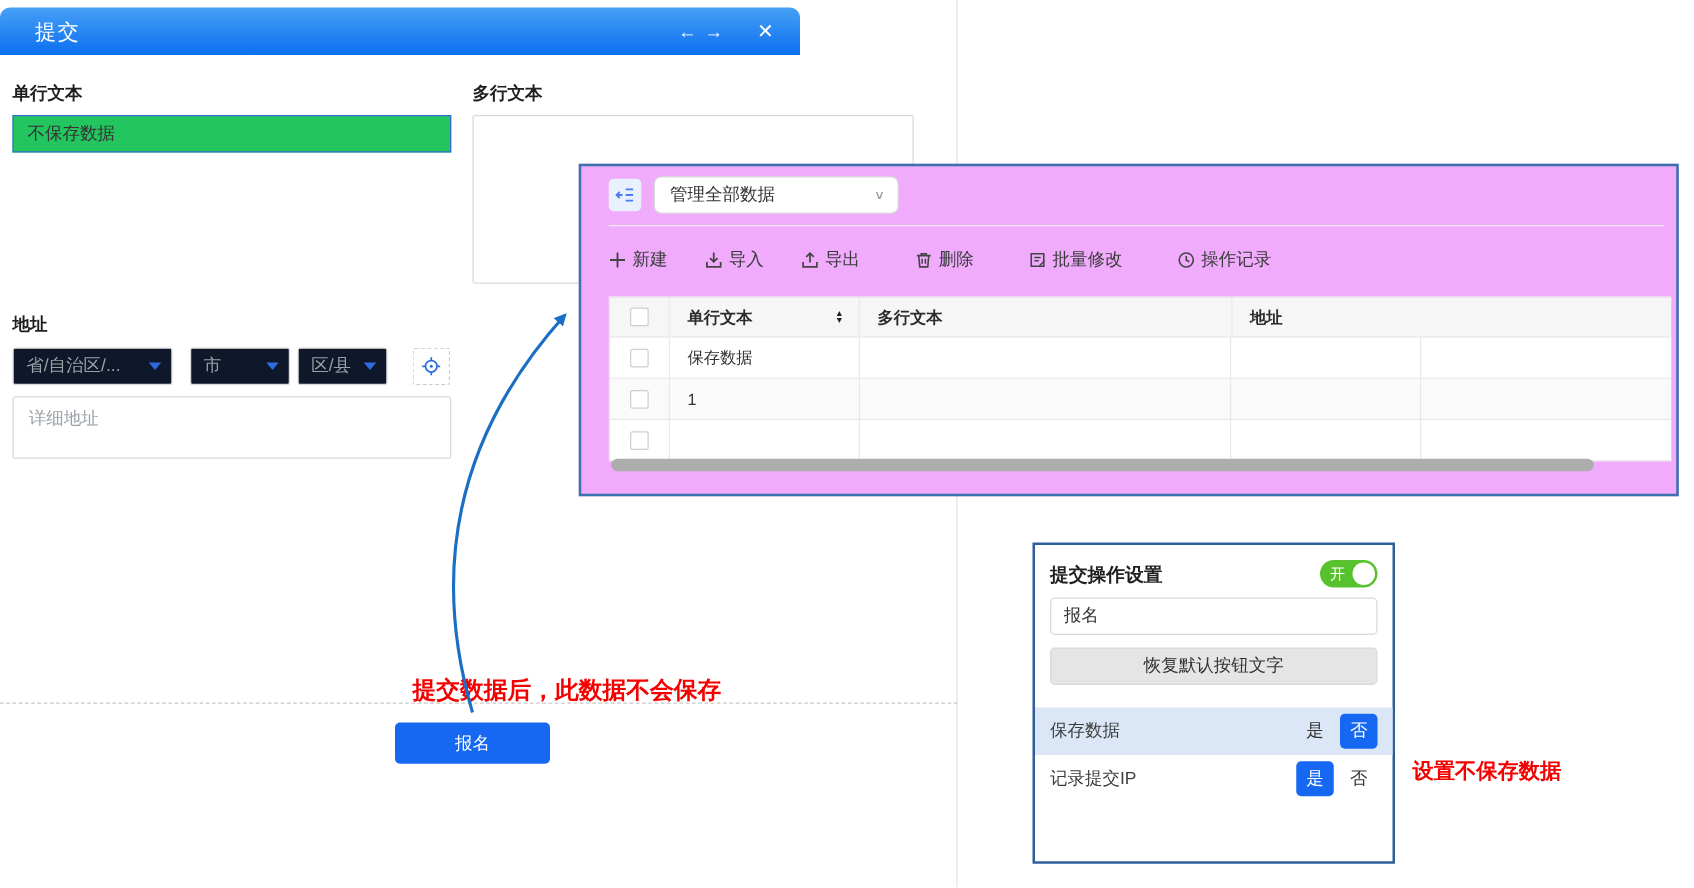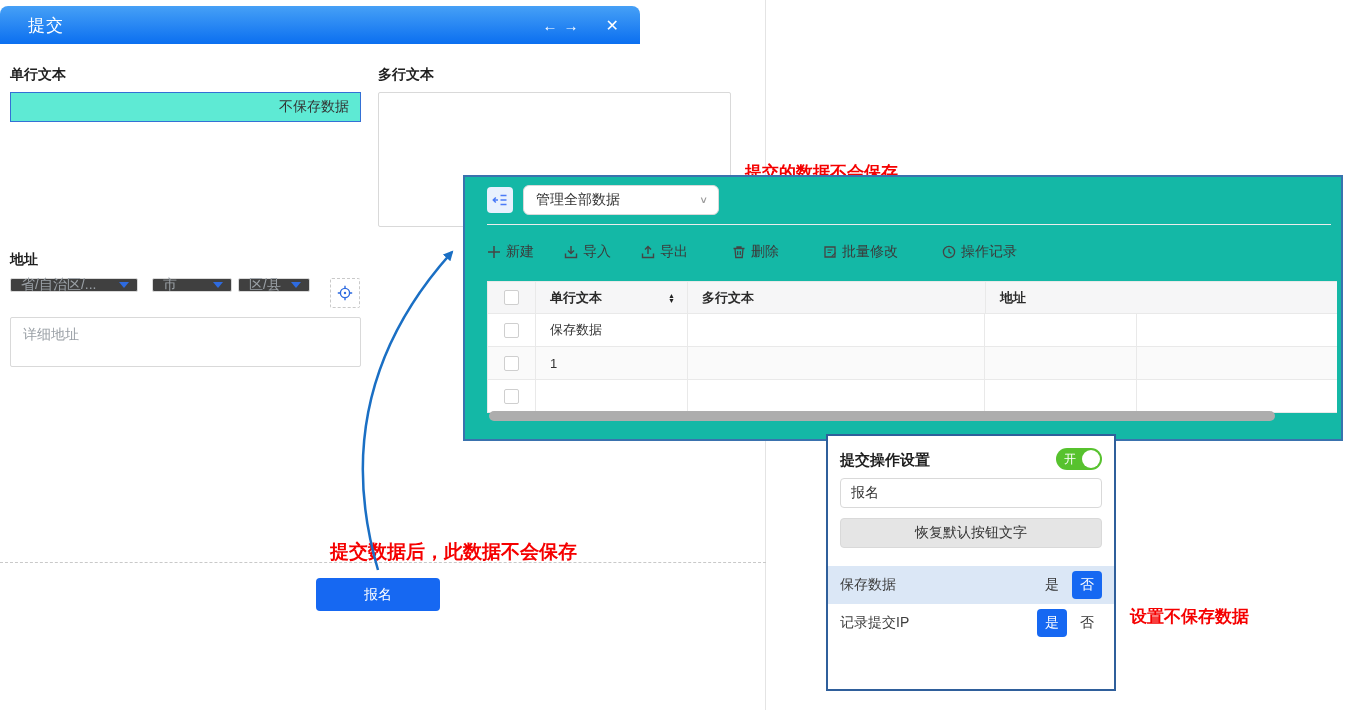--- a/index.html
+++ b/index.html
@@ -12,49 +12,49 @@
            border-right:1px solid #e4e4e4; }
   .modal-header { position:absolute; left:0; top:6px; width:640px; height:38px;
     background:linear-gradient(180deg,#46a0f6 0%,#0b6ff0 100%);
     border-radius:8px 8px 0 0; display:flex; align-items:center; padding:0 20px 0 28px; }
   .modal-title { color:#fff; font-size:17px; letter-spacing:1px; }
   .header-spacer { flex:1; }
   .hdr-icon { color:#fff; font-size:15px; cursor:pointer; margin-left:26px; letter-spacing:1px; }
   .hdr-close { font-size:16px; }
 
   .field-label { position:absolute; font-size:14px; font-weight:bold; color:#1f1f1f; }
-  .text-input { position:absolute; border:1px solid #3470d5; background:#5eead4; font-size:14px;
-                color:#333; padding:0 11px; outline:none;text-align:right; }
+  .text-input { position:absolute; border:1px solid #3470d5; background:#22c55e; font-size:14px;
+                color:#333; padding:0 11px; outline:none; }
   .textarea-box { position:absolute; border:1px solid #d9d9d9; background:#fff; border-radius:2px; }
   .ta-placeholder { position:absolute; left:12px; top:8px; color:#9aa0a6; font-size:14px; }
 
-  .addr-select { position:absolute; height:14px; border:1px solid #d9d9d9; border-radius:2px;
-    background:#404040; display:flex; align-items:center; padding:0 8px 0 10px; cursor:pointer; }
+  .addr-select { position:absolute; height:30px; border:1px solid #d9d9d9; border-radius:2px;
+    background:#0f172a; display:flex; align-items:center; padding:0 8px 0 10px; cursor:pointer; }
   .addr-select .ph { color:#9aa0a6; font-size:14px; flex:1; white-space:nowrap; overflow:hidden; }
   .blue-tri { width:0; height:0; border-left:5px solid transparent; border-right:5px solid transparent;
     border-top:6px solid #2e6be0; margin-left:8px; }
   .locate-btn { position:absolute; width:30px; height:30px; border:1px dashed #c9c9c9; border-radius:2px;
     display:flex; align-items:center; justify-content:center; background:#fff; cursor:pointer; }
 
   .dashed-line { position:absolute; left:0; top:562px; width:766px; border-top:1px dashed #c9c9c9; }
 
   .submit-btn { position:absolute; left:316px; top:578px; width:124px; height:33px; background:#1668f2;
     color:#fff; font-size:14px; border:none; border-radius:4px; display:flex; align-items:center;
     justify-content:center; cursor:pointer; }
 
   .red-note { position:absolute; color:#f50000; font-weight:bold; white-space:nowrap; }
   .note-form { left:330px; top:539px; font-size:19px; }
   .note-table { left:745px; top:161px; font-size:17px; }
   .note-settings { left:1130px; top:605px; font-size:17px; }
 
   .arrow-layer { position:absolute; left:0; top:0; z-index:6; pointer-events:none; }
 
   
-  .data-panel { position:absolute; left:463px; top:131px; width:880px; height:266px; background:#14b8a6;
-    border:2px solid #3a72ae; z-index:10;margin-top:44px; }
+  .data-panel { position:absolute; left:463px; top:131px; width:880px; height:266px; background:#f0abfc;
+    border:2px solid #3a72ae; z-index:10; }
   .collapse-btn { position:absolute; left:22px; top:10px; width:26px; height:26px; background:#e8f1fd;
     border-radius:4px; display:flex; align-items:center; justify-content:center; cursor:pointer; }
   .scope-select { position:absolute; left:58px; top:8px; width:196px; height:30px; border:1px solid #d9d9d9;
     border-radius:6px; display:flex; align-items:center; padding:0 10px 0 12px; cursor:pointer; background:#fff; }
   .scope-select .txt { font-size:14px; color:#333; flex:1; }
   .chev { color:#999; font-size:12px; transform:scaleY(0.8); }
   .panel-divider { position:absolute; left:22px; right:10px; top:47px; border-top:1px solid #ececec; }
 
   .toolbar { position:absolute; left:22px; top:61px; height:28px; display:flex; align-items:center; }
   .tb-item { display:flex; align-items:center; gap:5px; font-size:14px; color:#3b3b3b; cursor:pointer;

